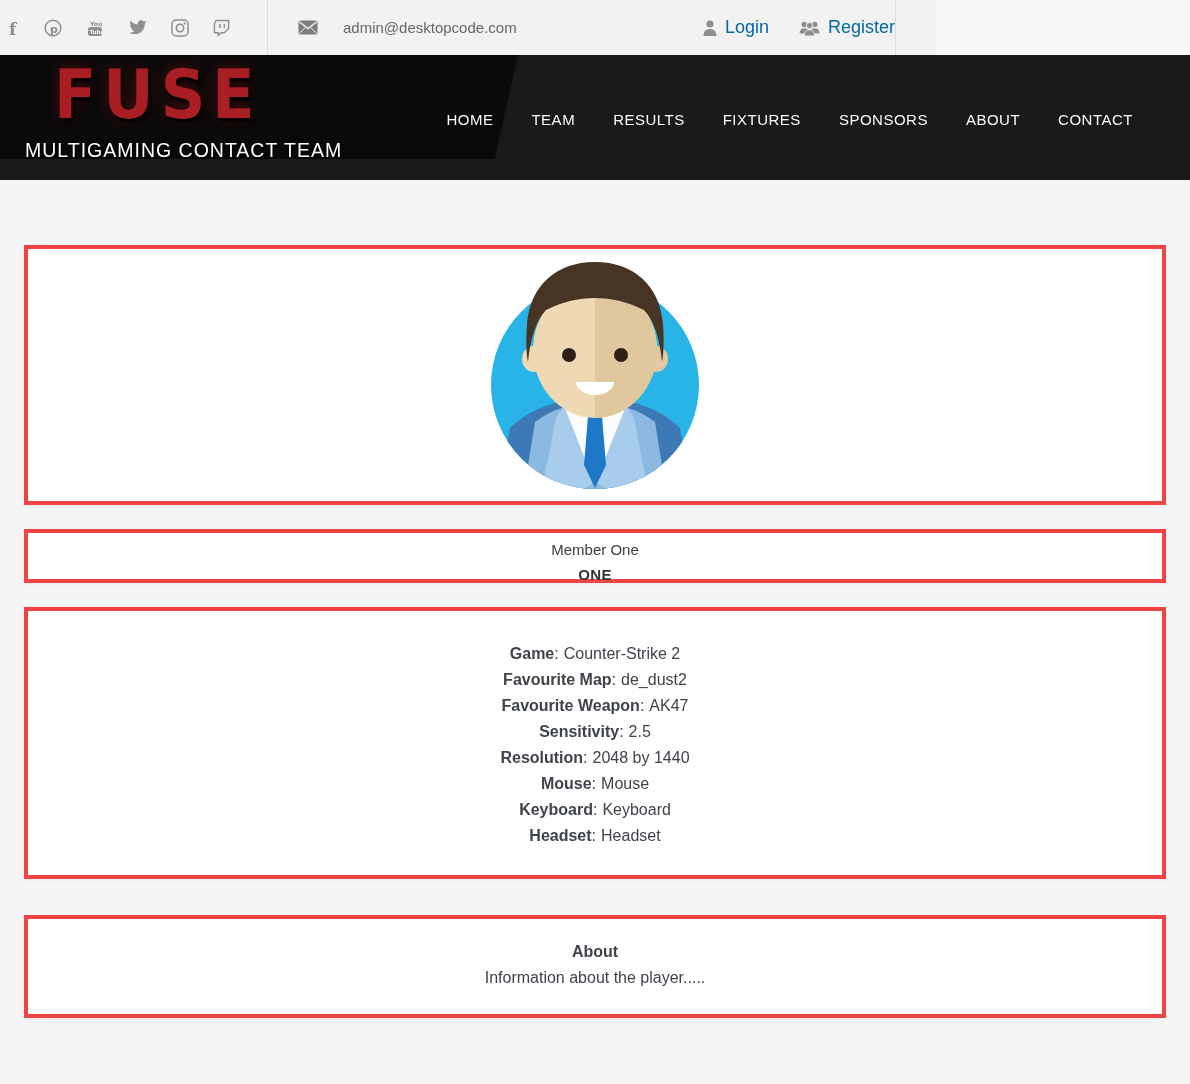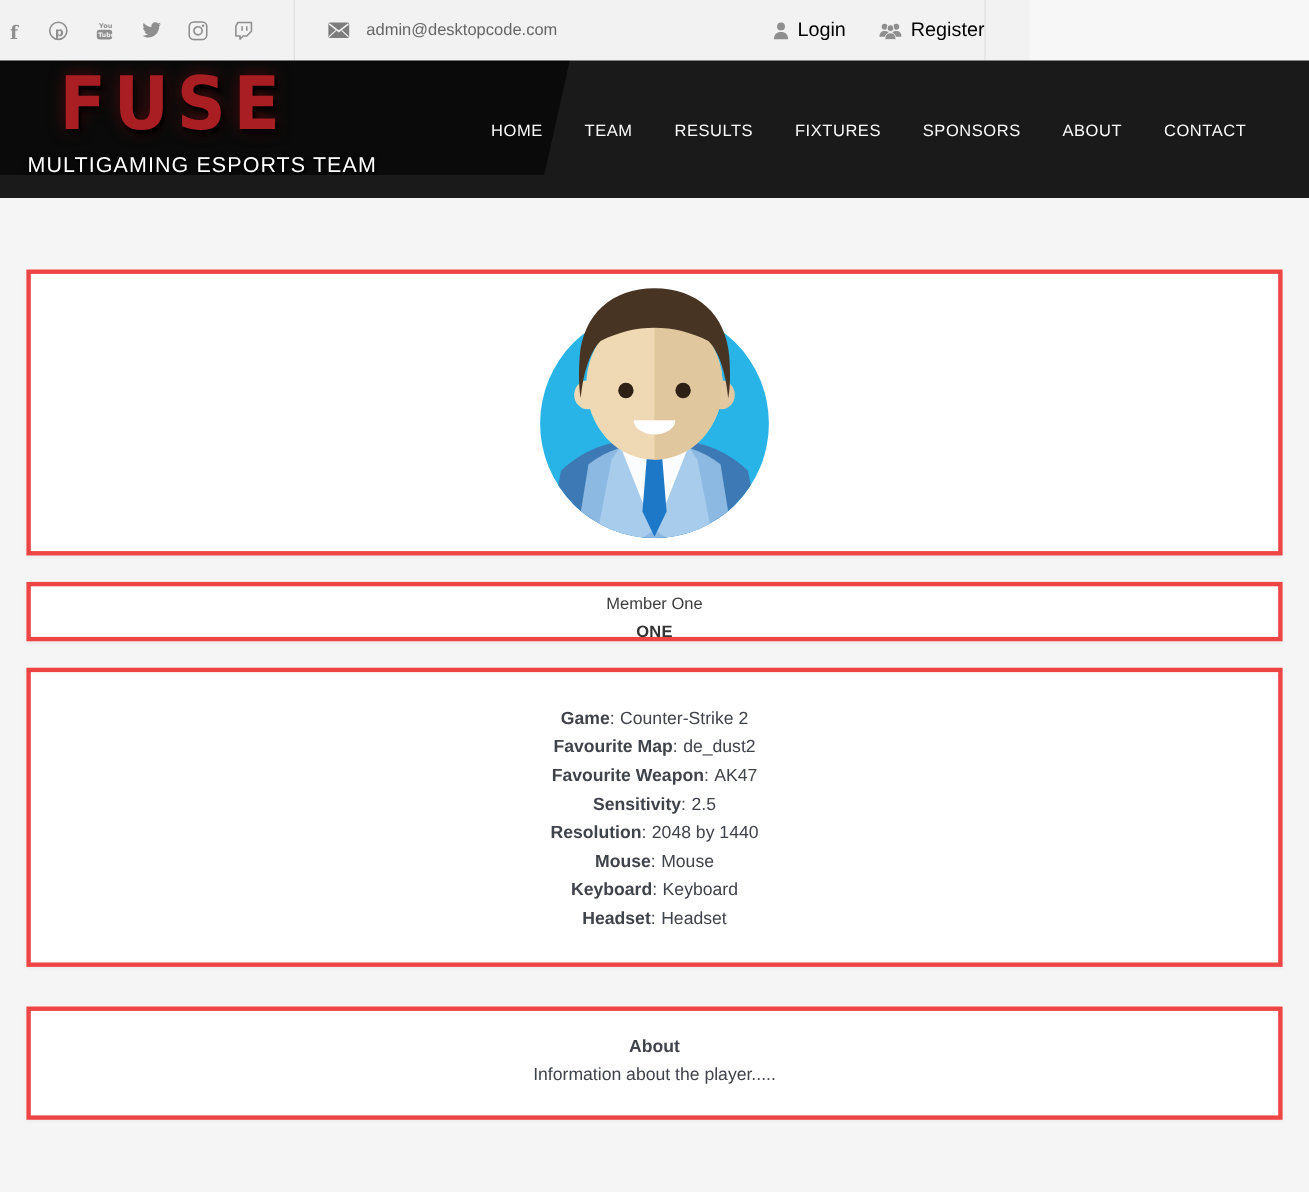--- a/index.html
+++ b/index.html
@@ -10,23 +10,23 @@
     font-family:"Liberation Sans", sans-serif;
     -webkit-font-smoothing:antialiased;
   }
 
   
   .topbar { height:55px; background:#f2f2f2; display:flex; align-items:stretch; }
   .social-icons { display:flex; align-items:center; gap:24px; padding:0 37px 0 8px; }
   .icon-link { display:flex; align-items:center; color:#8f8f8f; text-decoration:none; }
   .icon-link svg { display:block; }
   .tb-divider { width:1px; background:#dcdcdc; }
-  .email-wrap { display:flex; align-items:center; gap:15px; padding-left:30px; color:#666; font-size:15px; }
+  .email-wrap { display:flex; align-items:center; gap:25px; padding-left:30px; color:#666; font-size:15px; }
   .auth { margin-left:auto; display:flex; align-items:center; gap:30px; color:#8f8f8f; font-size:18px; }
-  .auth-item { display:flex; align-items:center; gap:8px; color:#000000; text-decoration:none; cursor:pointer; }
+  .auth-item { display:flex; align-items:center; gap:8px; color:#0369a1; text-decoration:none; cursor:pointer; }
   .tb-right { width:254px; background:#f7f7f7; margin-left:40px; }
 
   
   .header { height:125px; background:#1a1a1a; position:relative; overflow:hidden; }
   .logo-block {
     position:absolute; left:0; top:0; width:518px; height:104px;
     background:#0a0a0a;
     clip-path:polygon(0 0, 100% 0, 95.5% 100%, 0 100%);
     cursor:pointer;
   }
@@ -139,21 +139,21 @@
     </a>
   </div>
 
   <div class="tb-divider"></div>
   <div class="tb-right"></div>
 </div>
 
 <div class="header">
   <div class="logo-block">
     <div class="logo-text">FUSE</div>
-    <div class="logo-sub">MULTIGAMING ESPORTS TEAM</div>
+    <div class="logo-sub">MULTIGAMING CONTACT TEAM</div>
   </div>
   <nav class="nav">
     <a>HOME</a>
     <a>TEAM</a>
     <a>RESULTS</a>
     <a>FIXTURES</a>
     <a>SPONSORS</a>
     <a>ABOUT</a>
     <a>CONTACT</a>
   </nav>

